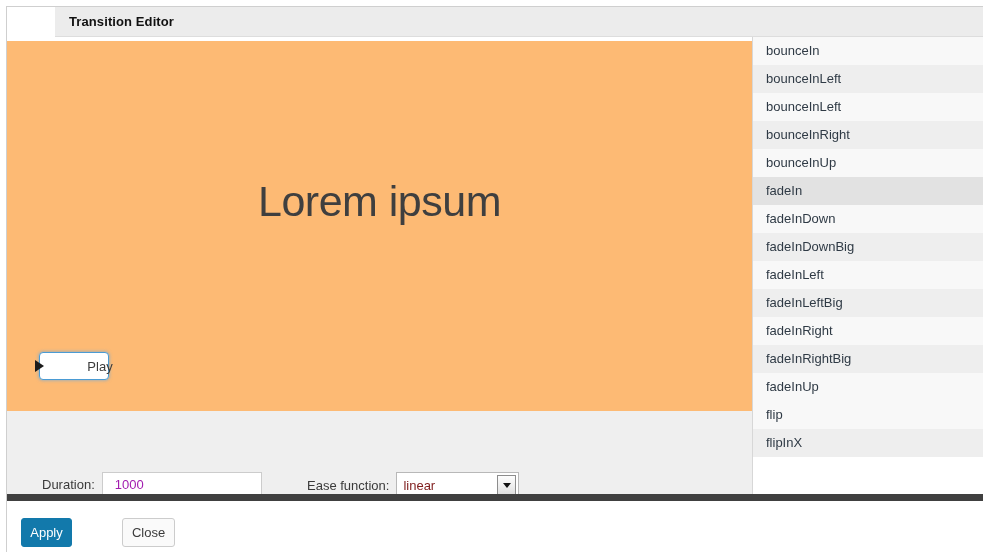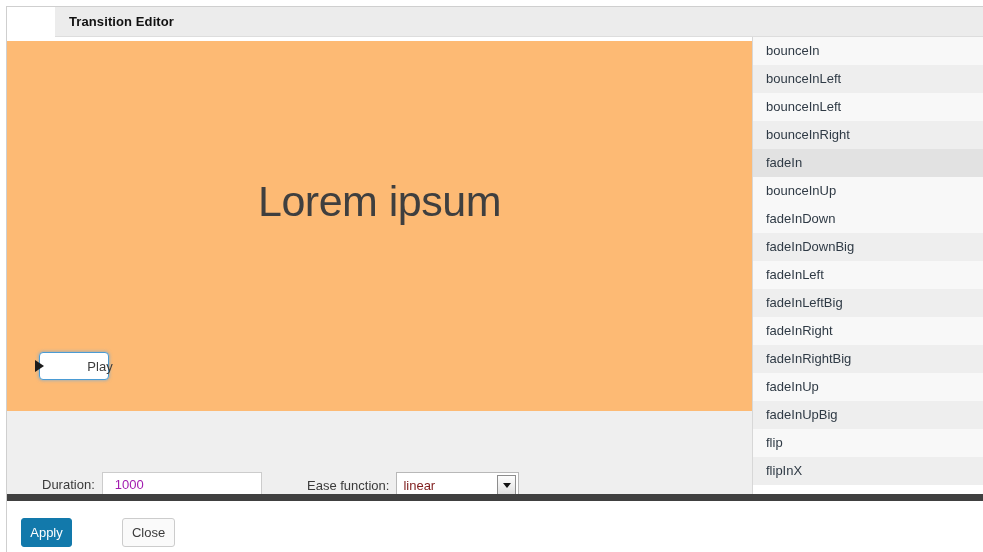--- a/index.html
+++ b/index.html
@@ -312,30 +312,29 @@
         </div>
 
       </div>
     </div>
 
     <div class="list-col">
         <div class="list-item odd">bounceIn</div>
         <div class="list-item even">bounceInLeft</div>
         <div class="list-item odd">bounceInLeft</div>
         <div class="list-item even">bounceInRight</div>
+        <div class="list-item odd">bounceInUp</div>
         <div class="list-item even selected">fadeIn</div>
-        <div class="list-item odd">bounceInUp</div>
         <div class="list-item odd">fadeInDown</div>
         <div class="list-item even">fadeInDownBig</div>
         <div class="list-item odd">fadeInLeft</div>
         <div class="list-item even">fadeInLeftBig</div>
         <div class="list-item odd">fadeInRight</div>
         <div class="list-item even">fadeInRightBig</div>
         <div class="list-item odd">fadeInUp</div>
-        <div class="list-item even">fadeInUpBig</div>
         <div class="list-item odd">flip</div>
         <div class="list-item even">flipInX</div>
       </div>
 
   </div>
 
   <div class="footer">
     <div class="btn btn-apply">Apply</div>
     <div class="btn btn-close">Close</div>
   </div>

